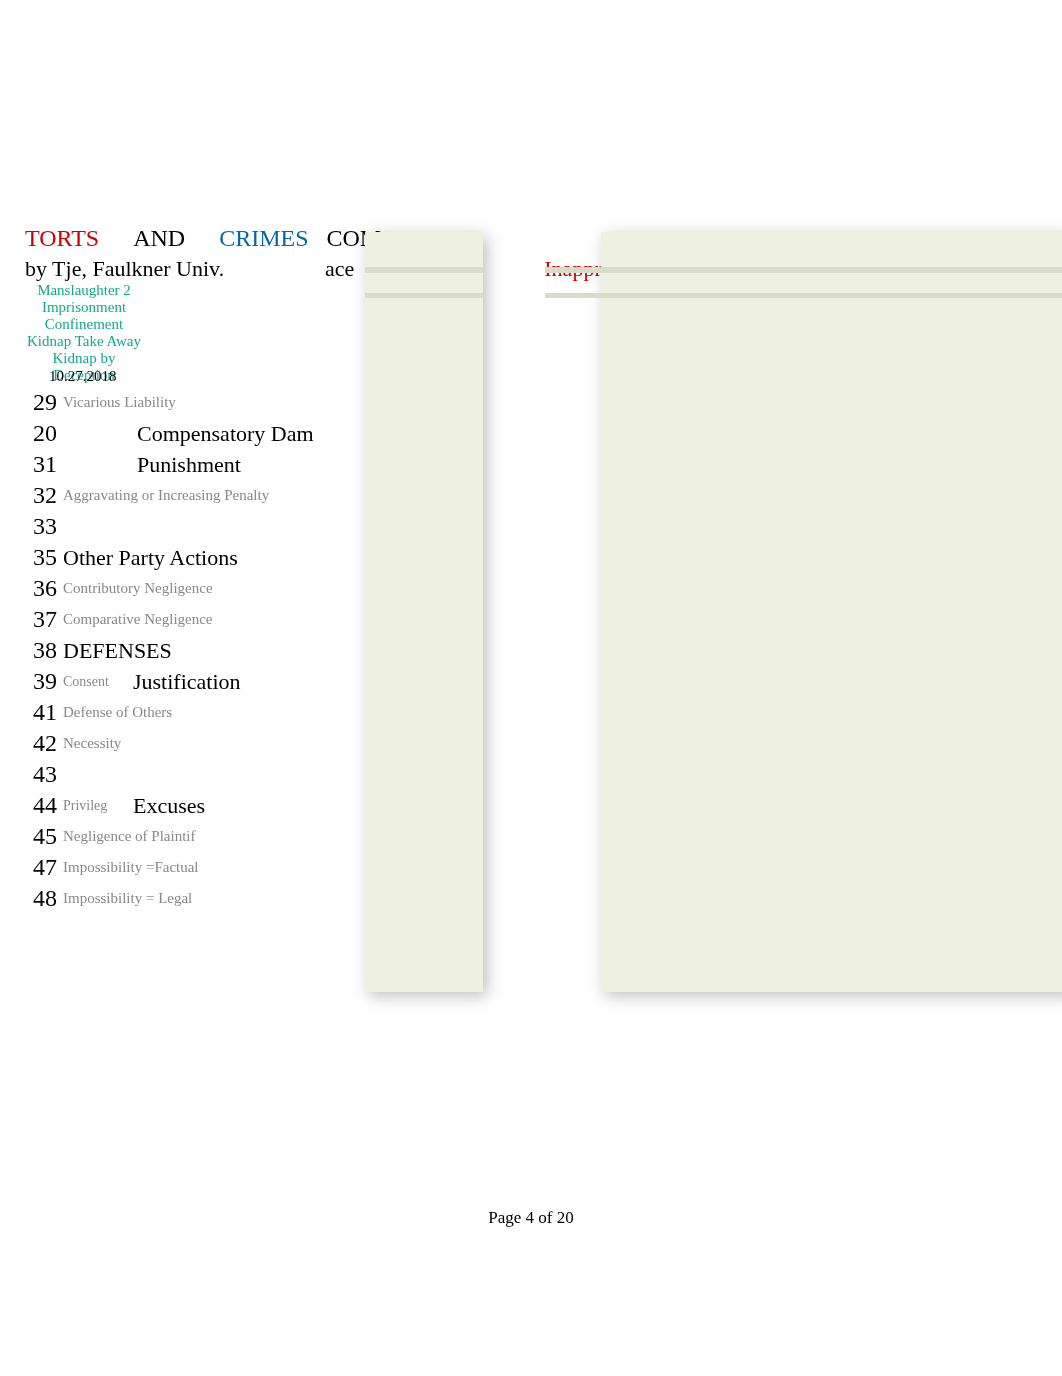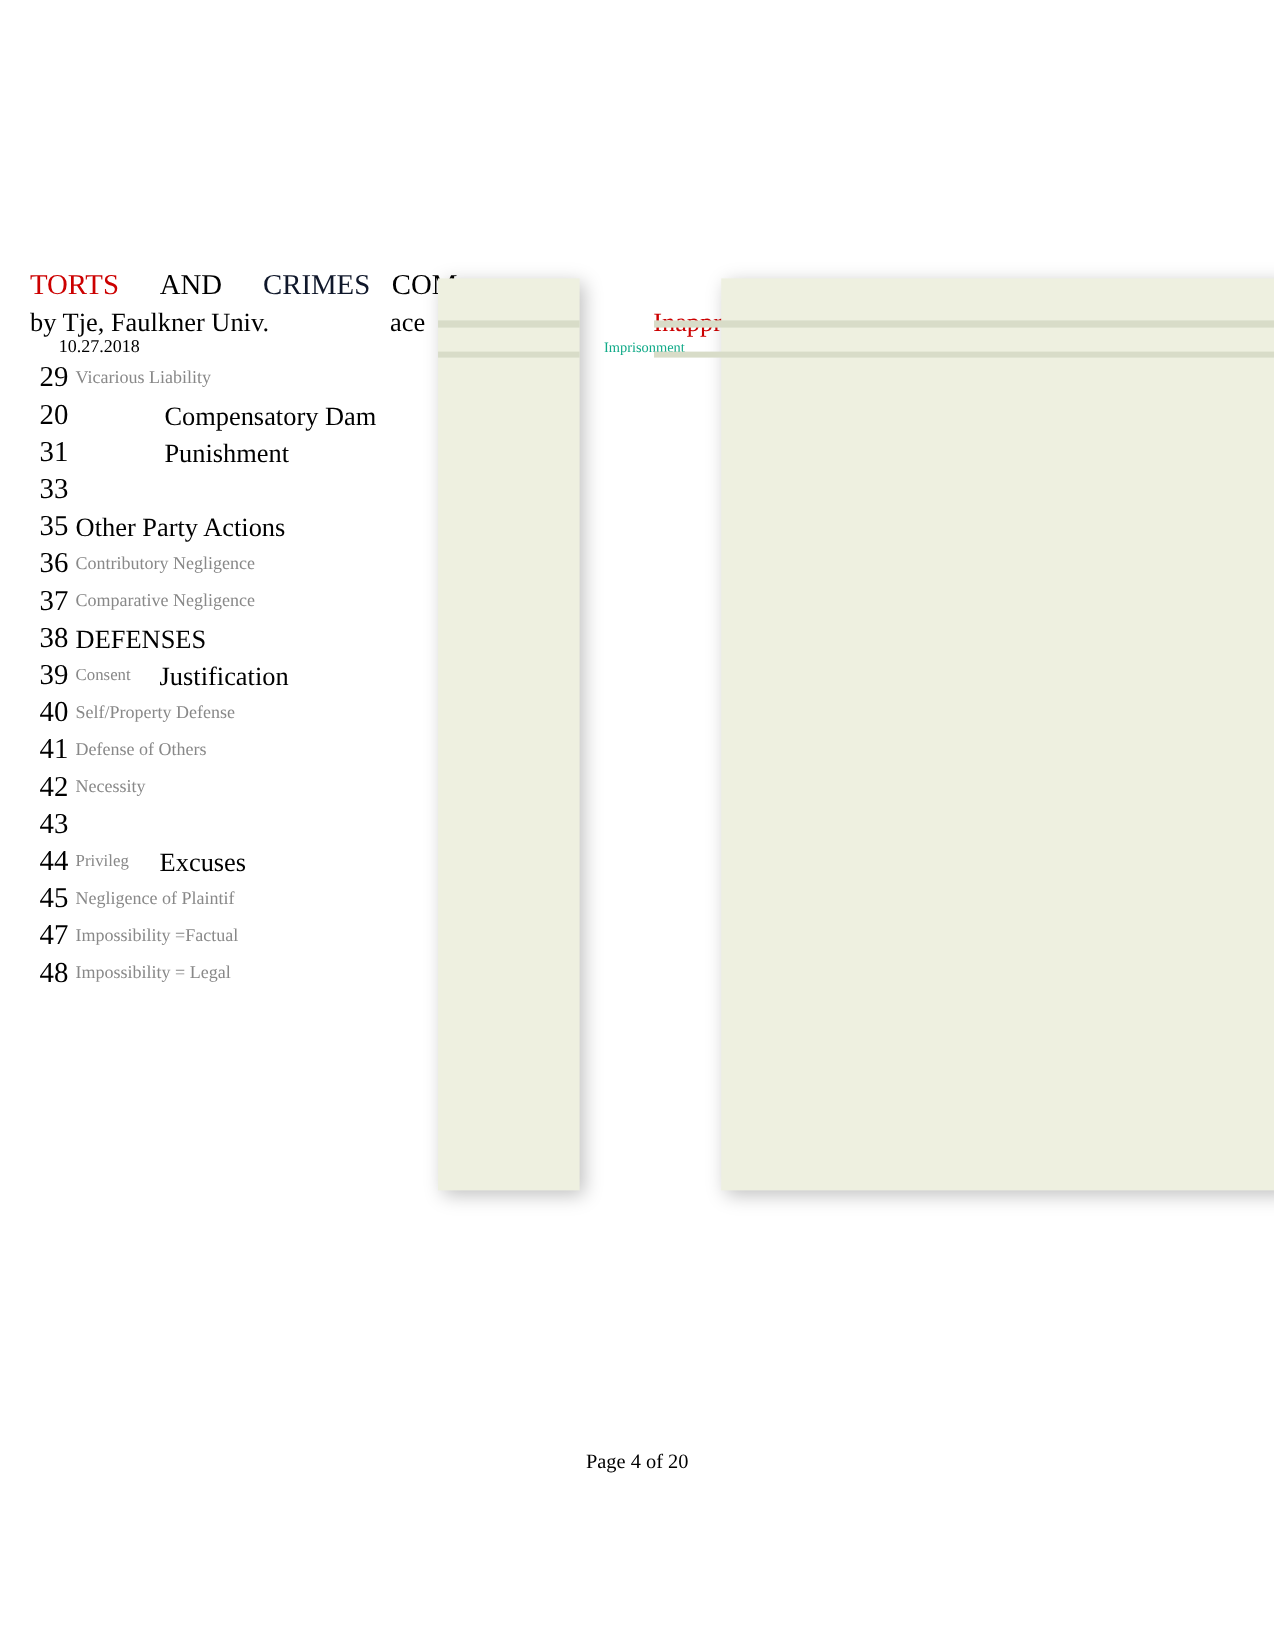--- a/index.html
+++ b/index.html
@@ -15,39 +15,40 @@
       top: 225px;
       left: 25px;
       right: 25px;
     }
     .title-row {
       font-size: 24px;
       margin-bottom: 4px;
     }
     .title-row .torts { color: #c00; }
     .title-row .and { color: #000; margin: 0 28px; }
-    .title-row .crimes { color: #0f172a; }
+    .title-row .crimes { color: #0369a1; }
     .title-row .com { color: #000; margin-left: 12px; }
     .byline-row {
       display: flex;
       font-size: 22px;
       margin-bottom: 2px;
     }
     .byline { width: 300px; }
     .ace { margin-left: 0; }
     .section-title {
       color: #c00;
       font-size: 22px;
       margin-left: 190px;
     }
     .col-headers {
       display: flex;
-      font-size: 12px;
+      font-size: 15px;
       color: #1a8;
       margin-top: -2px;
+      flex-direction: column;
     }
     .col-headers .spacer { width: 335px; }
     .col-headers .col { width: 118px; text-align: center; }
     .date {
       font-size: 15px;
       margin-left: 24px;
       margin-top: -16px;
       margin-bottom: 2px;
     }
     .rows { }
@@ -196,20 +197,24 @@
     </div>
     <div class="row">
       <span class="rownum">20</span>
       <span class="label-black-lg">Compensatory Dam</span>
     </div>
     <div class="row">
       <span class="rownum">31</span>
       <span class="label-black-lg2">Punishment</span>
     </div>
     <div class="row">
+      <span class="rownum">32</span>
+      <span class="label-gray">Aggravating or Increasing Penalty</span>
+    </div>
+    <div class="row">
       <span class="rownum">33</span>
     </div>
     <div class="row">
       <span class="rownum">35</span>
       <span class="label-black-md">Other Party Actions</span>
     </div>
     <div class="row">
       <span class="rownum">36</span>
       <span class="label-gray">Contributory Negligence</span>
     </div>
@@ -220,24 +225,20 @@
     <div class="row">
       <span class="rownum">38</span>
       <span class="label-black-md">DEFENSES</span>
     </div>
     <div class="row">
       <span class="rownum">39</span>
       <span class="inline-gray" style="width:70px">Consent</span>
       <span class="label-black-md">Justification</span>
     </div>
     <div class="row">
-      <span class="rownum">40</span>
-      <span class="label-gray">Self/Property Defense</span>
-    </div>
-    <div class="row">
       <span class="rownum">41</span>
       <span class="label-gray">Defense of Others</span>
     </div>
     <div class="row">
       <span class="rownum">42</span>
       <span class="label-gray">Necessity</span>
     </div>
     <div class="row">
       <span class="rownum">43</span>
     </div>

